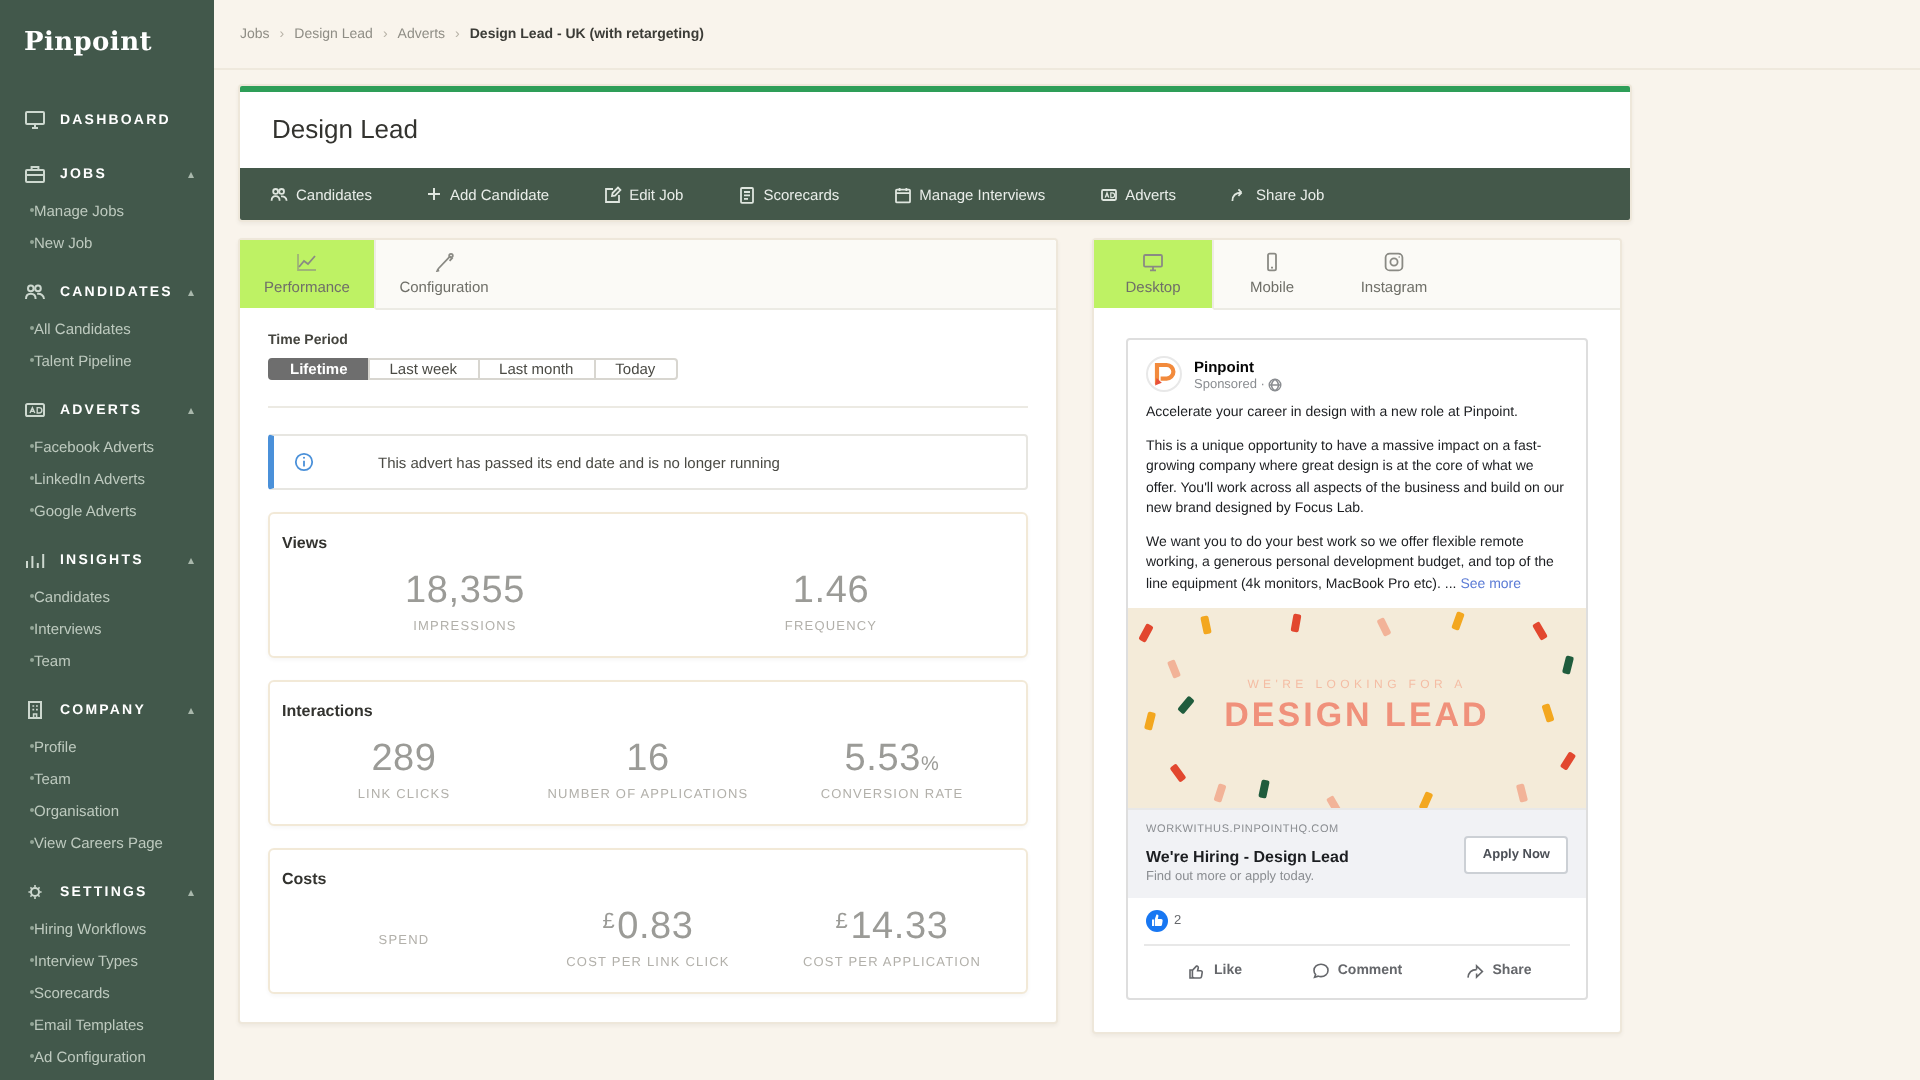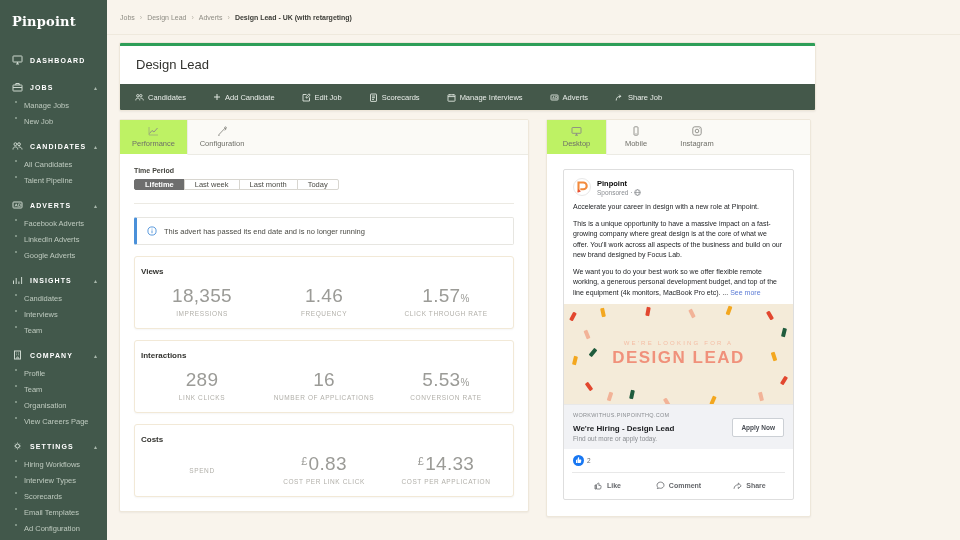--- a/index.html
+++ b/index.html
@@ -8,21 +8,21 @@
   .app { width:960px; height:540px; display:flex; overflow:hidden; }
 
   
   .sidebar { width:107px; min-width:107px; background:#42584b; color:#fff; padding:12px 0 0; overflow:hidden; }
   .logo { font-family:"DejaVu Serif", serif; font-weight:bold; font-size:13px; color:#fff; padding:2px 12px 14px; letter-spacing:.2px; }
   .nav-section { margin-top:7px; }
   .section-header { display:flex; align-items:center; gap:7px; padding:5px 10px 5px 12px; cursor:pointer; }
   .section-header .sicon { width:11px; display:flex; justify-content:center; }
   .section-label { flex:1; font-size:7px; font-weight:bold; letter-spacing:1.1px; color:#fff; }
   .caret { font-size:6px; color:#a9b8ac; }
-  .sub-item { display:flex; align-items:flex-start; gap:7px; padding:3.5px 12px 3.5px 15px; font-size:7.5px; color:#becabf; cursor:pointer; }
+  .sub-item { display:flex; align-items:center; padding:3.5px 12px 3.5px 15px; font-size:7.5px; color:#becabf; cursor:pointer; }
   .bullet { width:2px; height:2px; border-radius:50%; background:#93a697; }
 
   
   .main { flex:1; display:flex; flex-direction:column; background:#f9f4ec; }
   .topbar { height:35px; min-height:35px; display:flex; align-items:center; padding:0 13px; font-size:7px; color:#8f8d85; border-bottom:1px solid #efe9dd; }
   .crumb { cursor:pointer; }
   .chev { margin:0 5px; color:#b8b3a8; font-size:7px; }
   .crumb-current { color:#3c3c37; font-weight:bold; }
   .content { padding:7px 12px 0; flex:1; }
 
@@ -49,21 +49,21 @@
   .panel-body { padding:12px 14px 14px; }
   .tp-label { font-size:7px; font-weight:bold; color:#45453f; margin-bottom:5px; }
   .segmented { display:flex; }
   .seg { font-size:7.5px; padding:0 10px; border:1px solid #d8d6d0; background:#fff; color:#4a4a44; margin-left:-1px; cursor:pointer; white-space:nowrap; }
   .seg:first-child { margin-left:0; border-radius:2px 0 0 2px; }
   .seg:last-child { border-radius:0 2px 2px 0; }
   .seg.active { background:#6e6e6e; border-color:#6e6e6e; color:#fff; font-weight:bold; }
   .divider { border:none; border-top:1px solid #eceae3; margin:13px 0; }
 
   .banner { display:flex; align-items:center; gap:7px; border:1px solid #e7e6e1; border-left:3px solid #4a90d9; border-radius:2px; padding:8px 10px; background:#fff; }
-  .banner-text { font-size:7.5px; color:#4a4a44; }
+  .banner-text { font-size:7.5px; color:#4a4a44;margin-left:25px; }
 
   .stat-card { border:1px solid #f2e9d7; border-radius:3px; box-shadow:0 1px 2px rgba(0,0,0,.04); padding:10px 6px 11px; margin-top:11px; background:#fff; }
   .stat-title { font-size:8px; font-weight:bold; color:#33332f; }
   .stats { display:flex; margin-top:9px;align-items:center; }
   .stat { flex:1; text-align:center; }
   .value { font-size:19px; font-weight:300; color:#9b9b97; letter-spacing:.3px; }
   .prefix { font-size:11px; position:relative; top:-5px; margin-right:1px; }
   .suffix { font-size:10px; }
   .stat-label { font-size:6.5px; color:#b2b0aa; letter-spacing:.6px; margin-top:3px; }
 
@@ -404,24 +404,20 @@
             <div class="stat-card">
               <div class="stat-title">Views</div>
               <div class="stats">
                 <div class="stat">
                   <div class="value"><span>18,355</span></div>
                   <div class="stat-label">IMPRESSIONS</div>
                 </div>
                 <div class="stat">
                   <div class="value"><span>1.46</span></div>
                   <div class="stat-label">FREQUENCY</div>
-                </div>
-                <div class="stat">
-                  <div class="value"><span>1.57</span><span class="suffix">%</span></div>
-                  <div class="stat-label">CLICK THROUGH RATE</div>
                 </div>
               </div>
             </div>
 
             <div class="stat-card">
               <div class="stat-title">Interactions</div>
               <div class="stats">
                 <div class="stat">
                   <div class="value"><span>289</span></div>
                   <div class="stat-label">LINK CLICKS</div>

